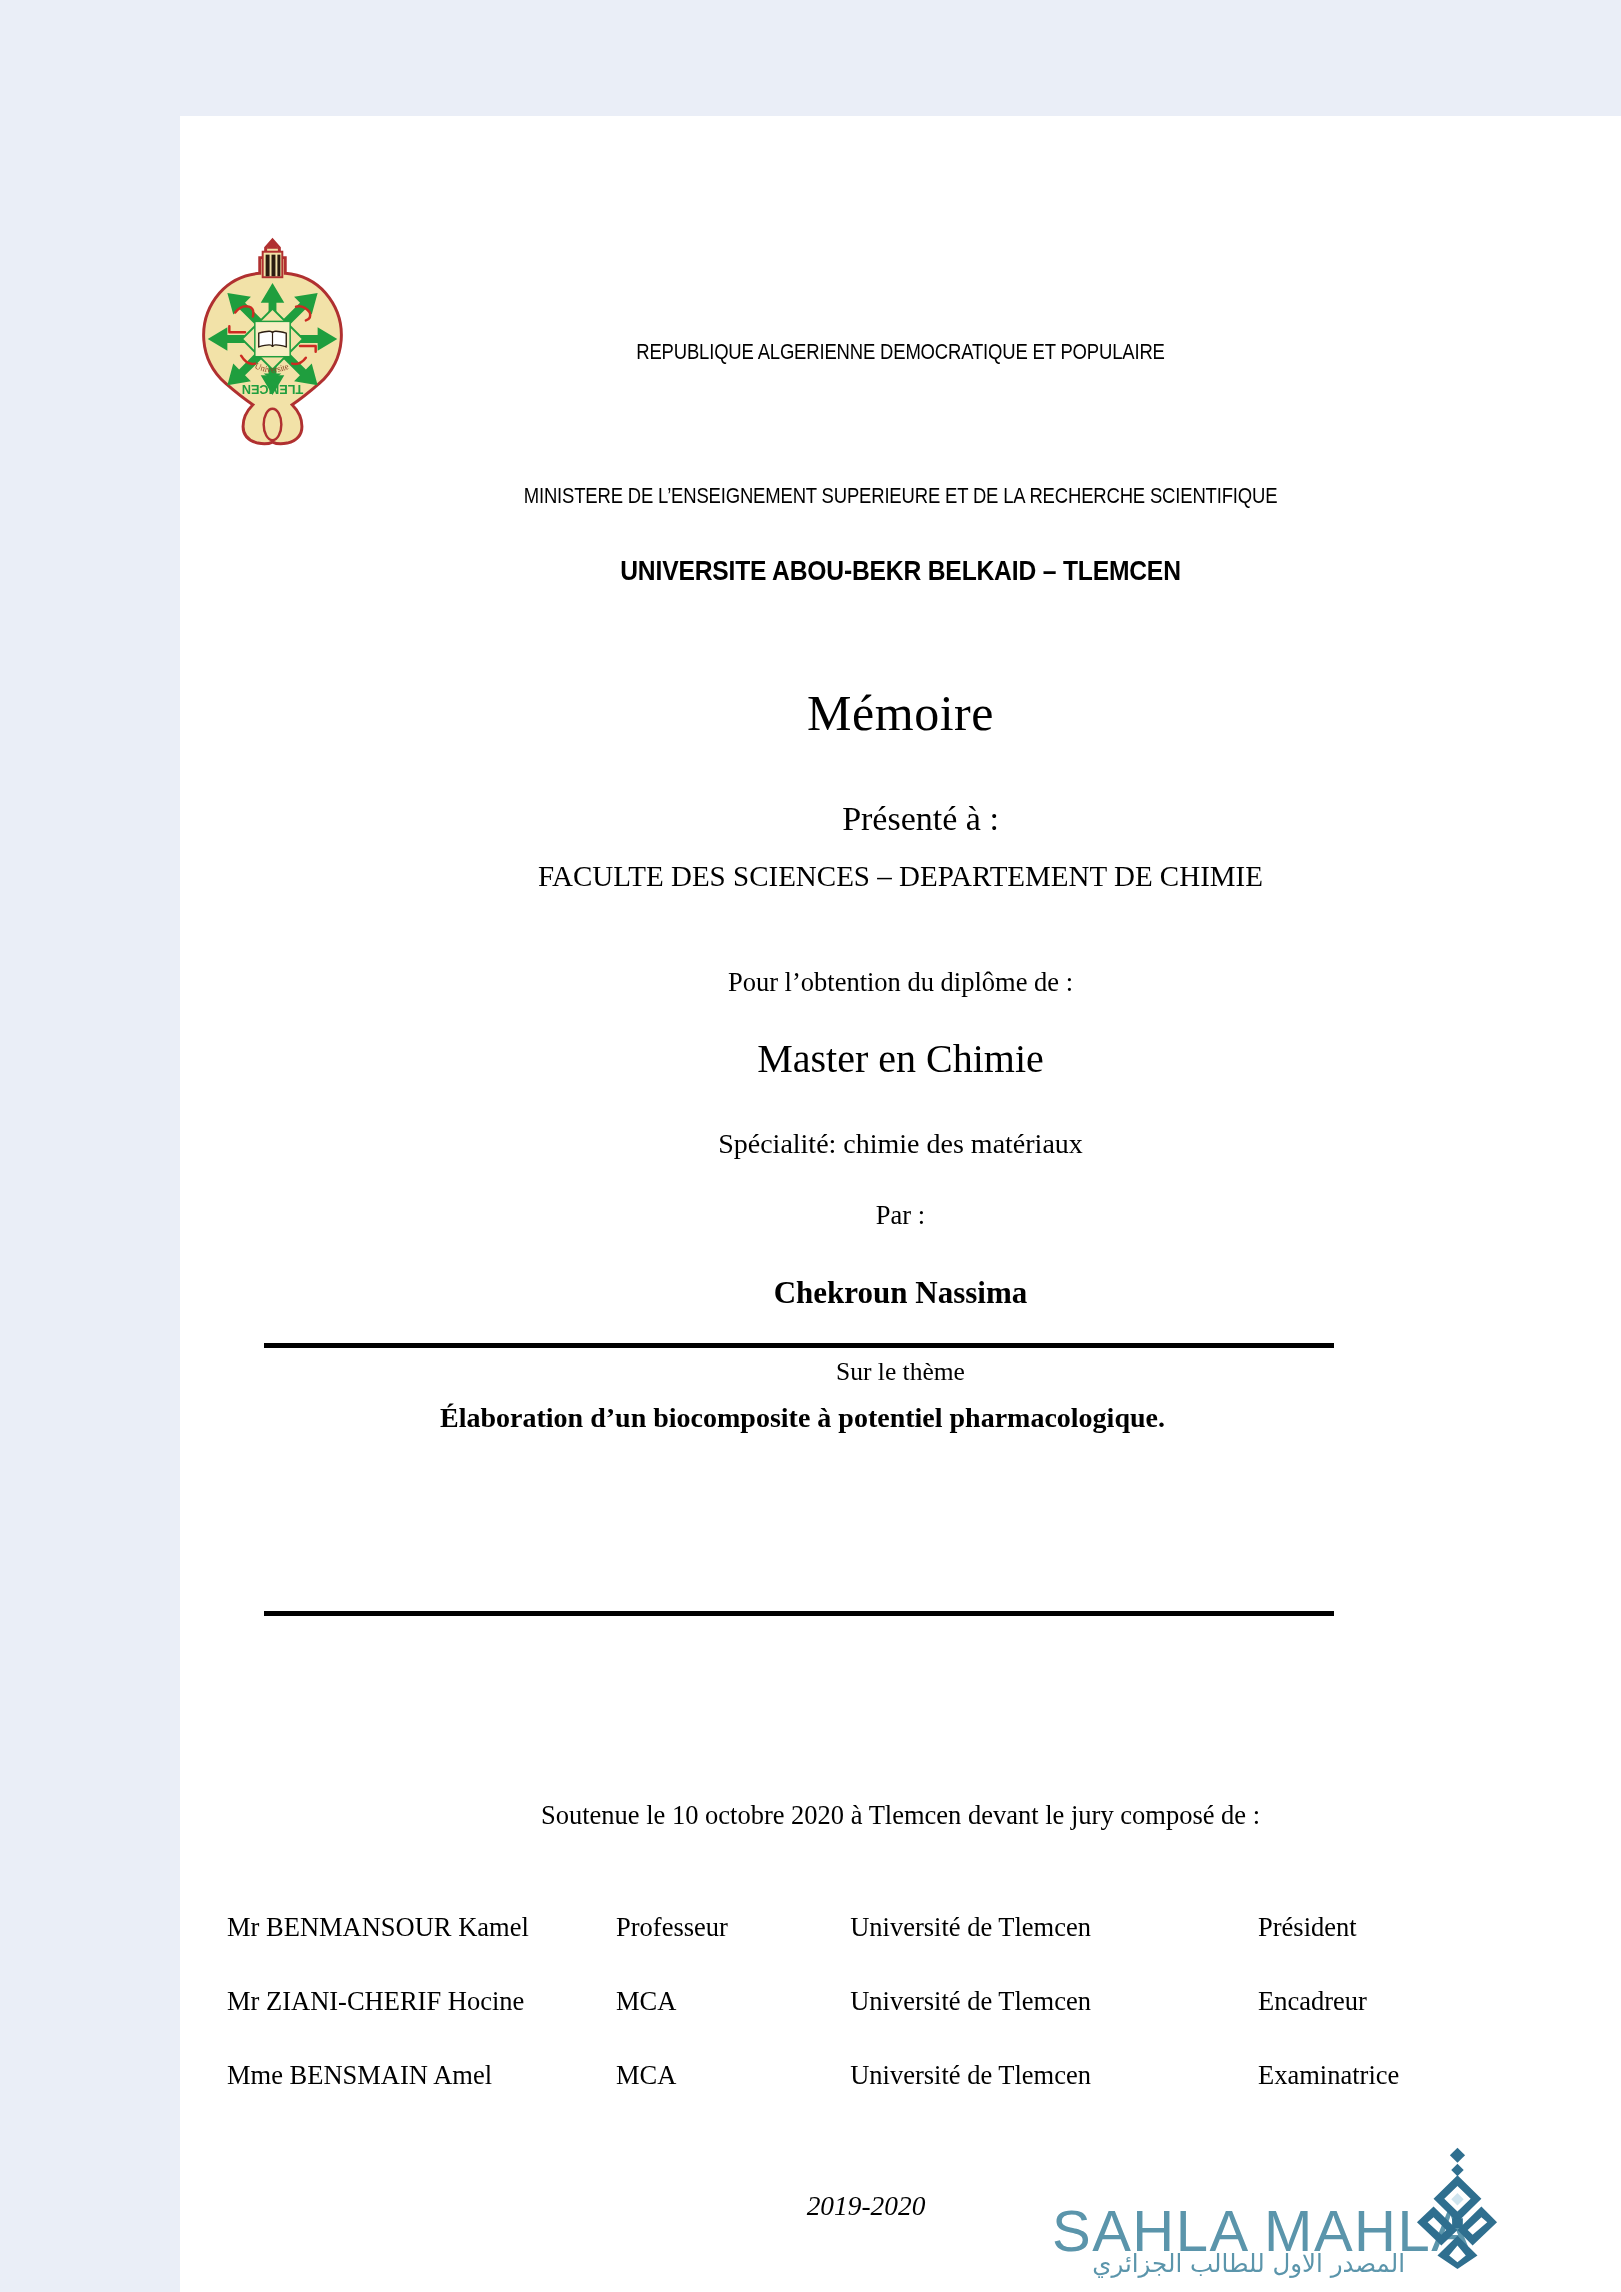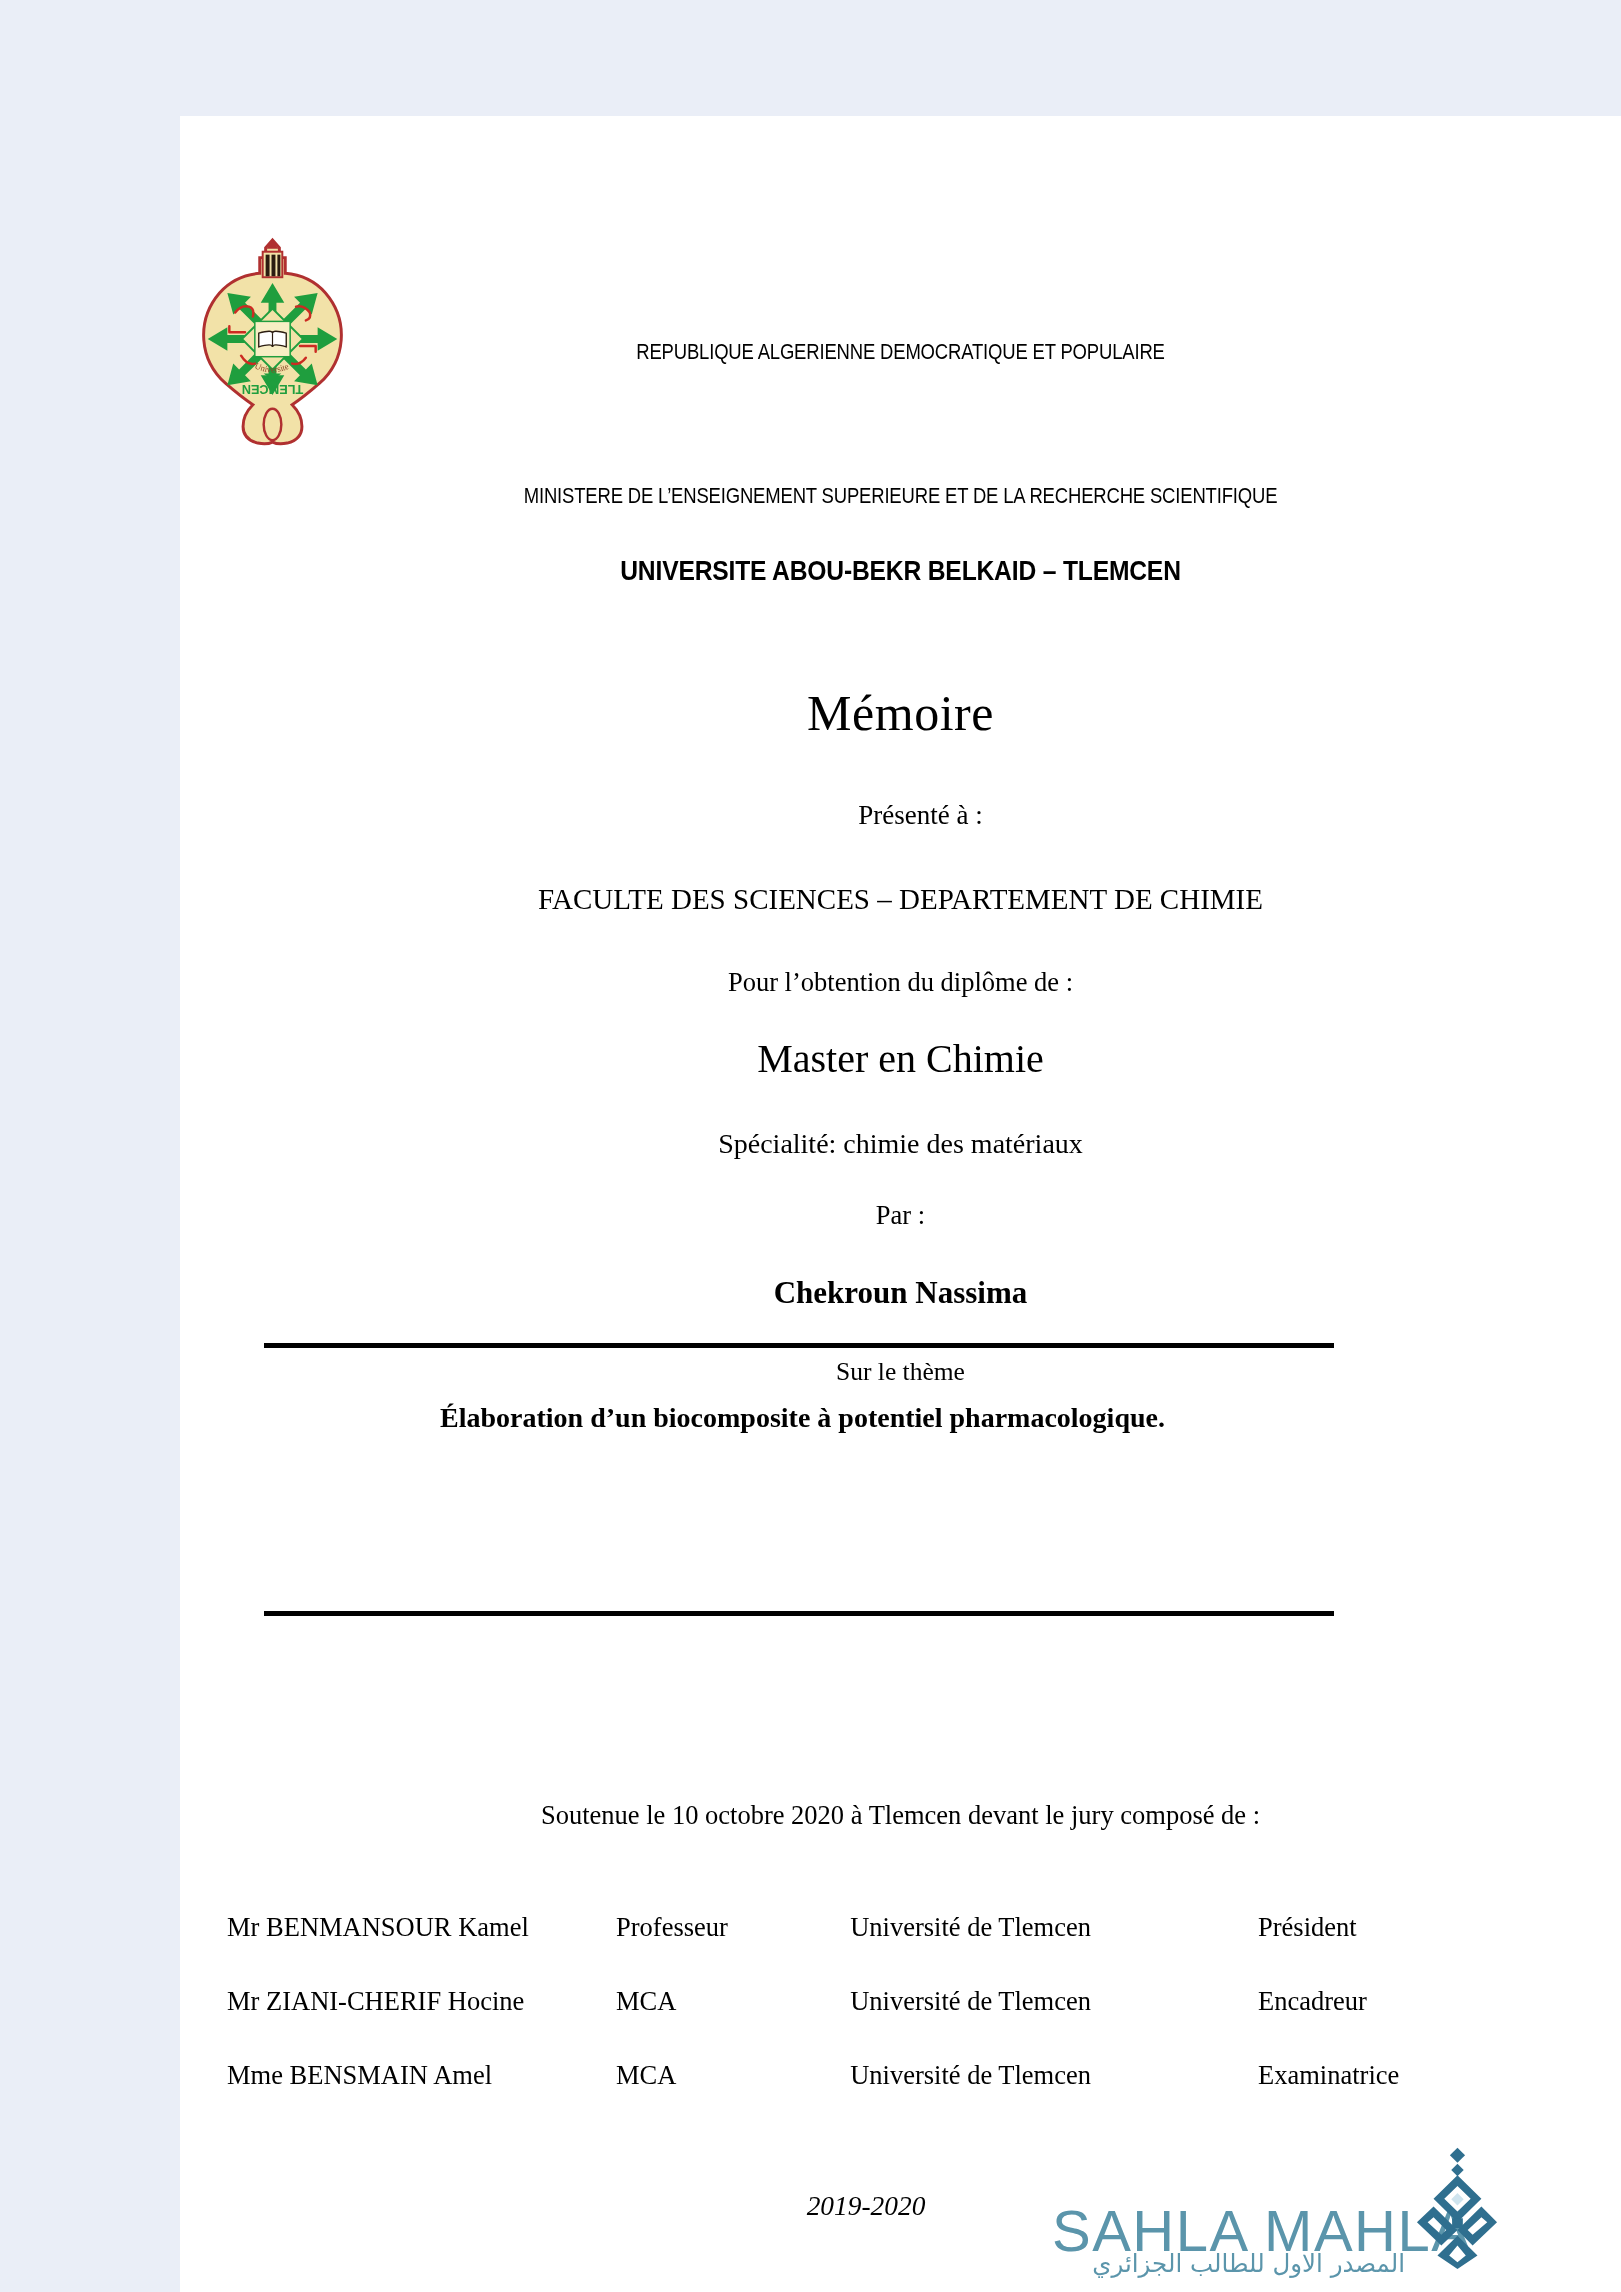--- a/index.html
+++ b/index.html
@@ -73,22 +73,22 @@
     text-align: center;
     color: #000000;
     font-family: "Liberation Serif", serif;
     white-space: nowrap;
   }
   #doc-type {
     top: 568px;
     font-size: 50px;
     letter-spacing: 0.5px;
   }
-  #presented-to   { top: 684px; font-size: 27px; padding-left: 40px; }
-  #faculty        { top: 767px; font-size: 29px; }
+  #presented-to   { top: 684px; font-size: 34px; padding-left: 40px; }
+  #faculty        { top: 744px; font-size: 29px; }
   #for-degree     { top: 851px; font-size: 26.5px; }
   #degree         { top: 919px; font-size: 40px; }
   #speciality     { top: 1012px; font-size: 28px; }
   #by-label       { top: 1084px; font-size: 26.5px; }
   #author         { top: 1159px; font-size: 31px; font-weight: bold; }
   #theme-label    { top: 1241px; font-size: 25.5px; }
 
   
   .rule {
     position: absolute;

